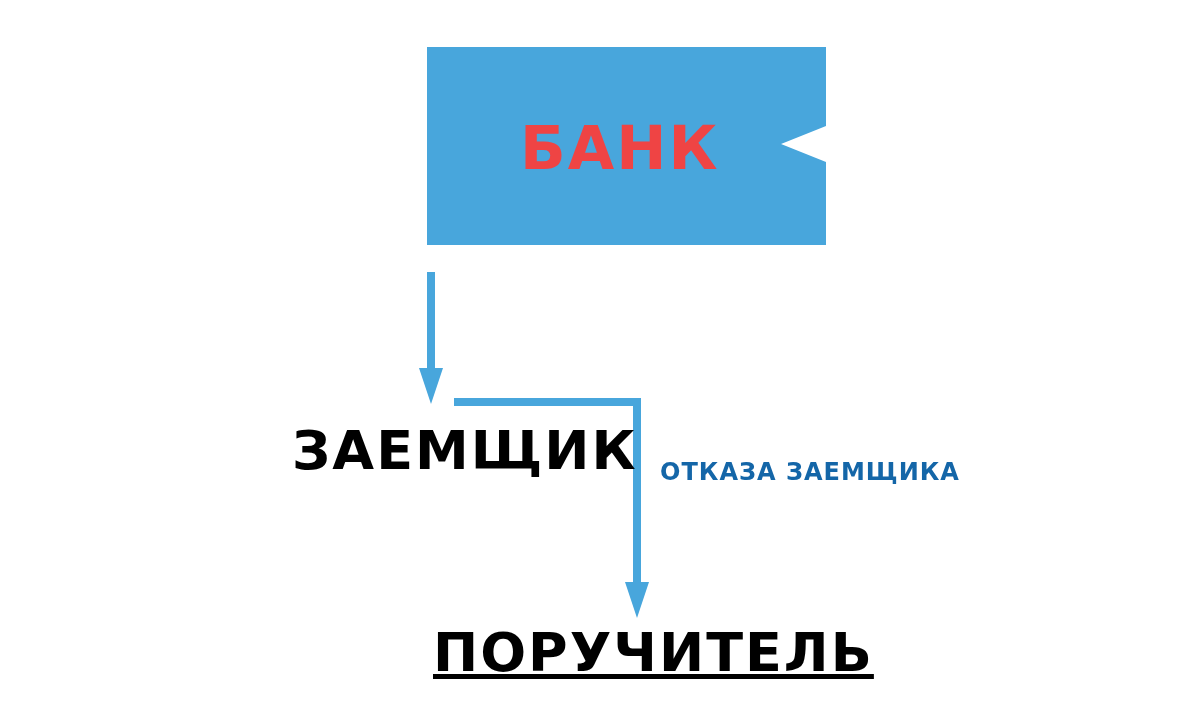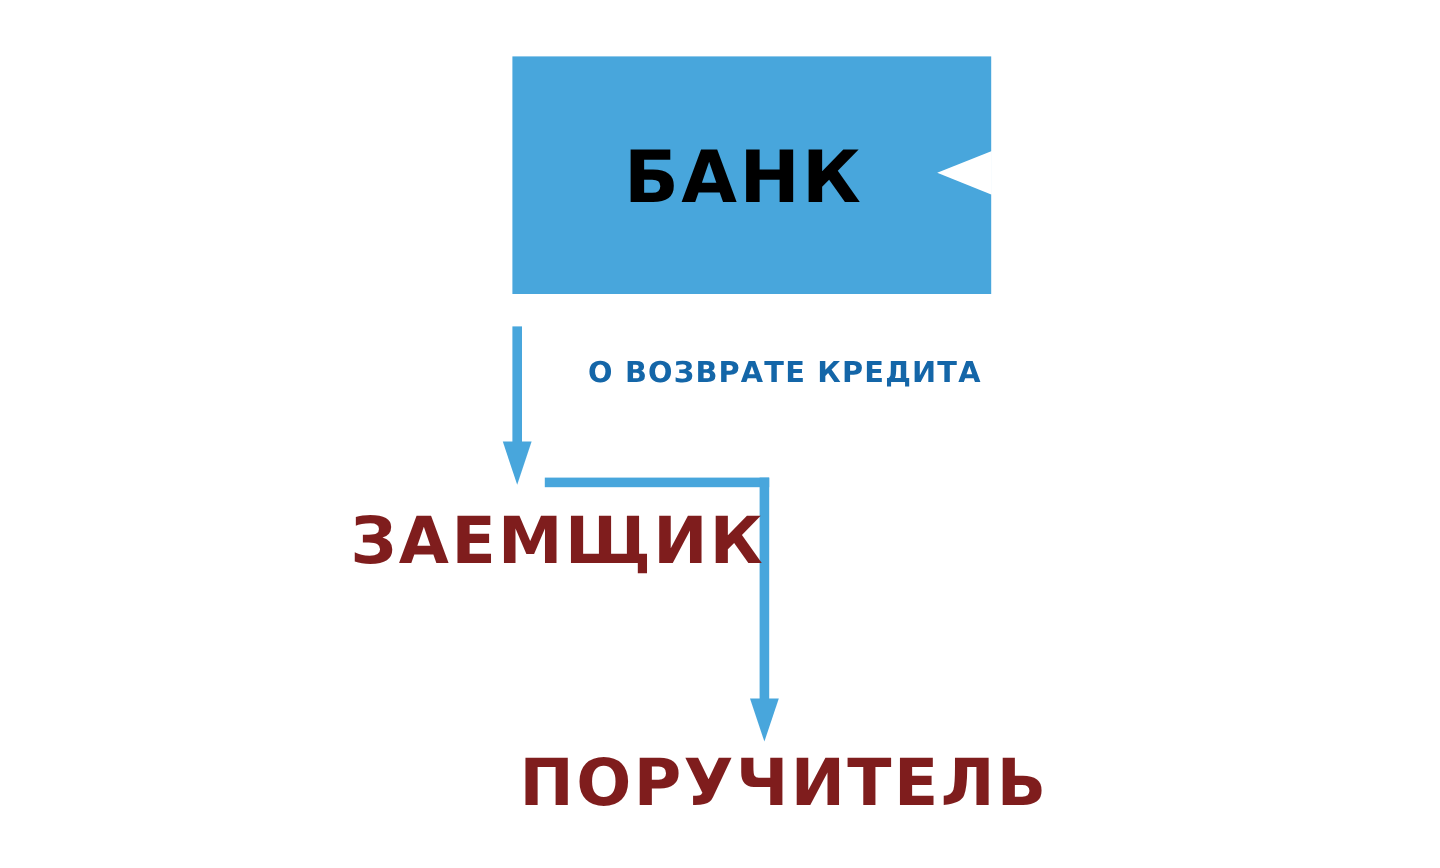--- a/index.html
+++ b/index.html
@@ -5,24 +5,24 @@
   html, body { margin:0; padding:0; background:#ffffff; }
   body { width:1200px; height:723px; position:relative; overflow:hidden;
          font-family:"DejaVu Sans", sans-serif; }
   .bank-box { position:absolute; left:427px; top:47px; width:399px; height:198px;
               background:#48a6dc; }
   .bank-notch { position:absolute; left:781px; top:126px; width:0; height:0;
                 border-top:18px solid transparent; border-bottom:18px solid transparent;
                 border-right:45px solid #ffffff; }
   .bank-box-cover { position:absolute; left:826px; top:126px; width:4px; height:36px; background:#fff; }
   .bank-label { position:absolute; left:520px; top:113px; font-size:60px; font-weight:bold;
-                color:#000000; letter-spacing:2px; line-height:70px; }
-  .node-label { position:absolute; font-weight:bold; color:#7f1d1d; letter-spacing:2px;text-align:right; }
+                color:#ef4444; letter-spacing:2px; line-height:70px; }
+  .node-label { position:absolute; font-weight:bold; color:#000000; letter-spacing:2px;text-align:right; }
   .borrower { left:292px; top:420px; font-size:54px; line-height:62px; }
-  .guarantor { left:433px; top:622px; font-size:54px; line-height:62px; }
+  .guarantor { left:433px; top:622px; font-size:54px; line-height:62px;text-decoration:underline; }
   .edge-label { position:absolute; font-weight:bold; color:#1466a8; font-size:24px;
                 line-height:35px; letter-spacing:1px; }
   .edge1 { left:490px; top:293px; }
   .edge2 { left:660px; top:455px; }
   svg.arrows { position:absolute; left:0; top:0; }
 </style>
 </head>
 <body>
 
 <div class="bank-box"></div>
@@ -36,21 +36,21 @@
     <polygon points="419,368 443,368 431,404" fill="#48a6dc"></polygon>
   </g>
   <g>
     <rect x="454" y="398" width="187" height="8" fill="#48a6dc"></rect>
     <rect x="633" y="398" width="8" height="186" fill="#48a6dc"></rect>
     <polygon points="625,582 649,582 637,618" fill="#48a6dc"></polygon>
   </g>
 </svg>
 
 <div class="edge-label edge1">
-  <div>О ВОЗВРАТЕ КРЕДИТА</div>
 </div>
 
 <div class="node-label borrower">ЗАЕМЩИК</div>
 
 <div class="edge-label edge2">
+  <div>ОТКАЗА ЗАЕМЩИКА</div>
 </div>
 
 <div class="node-label guarantor">ПОРУЧИТЕЛЬ</div>
 
 </body></html>

